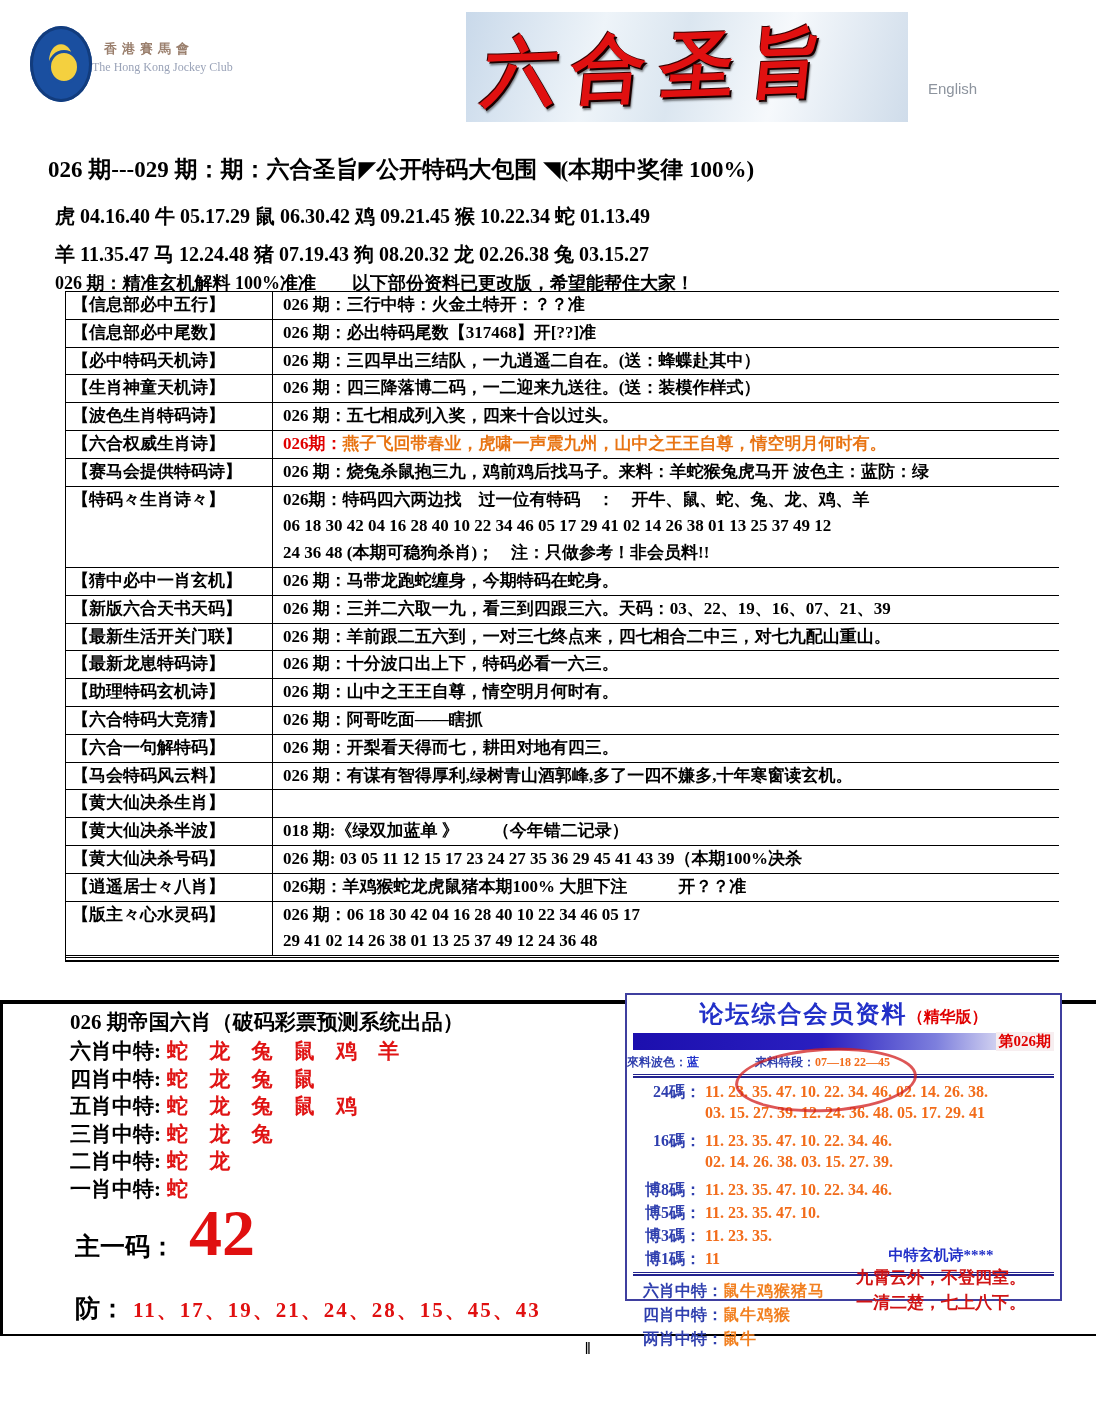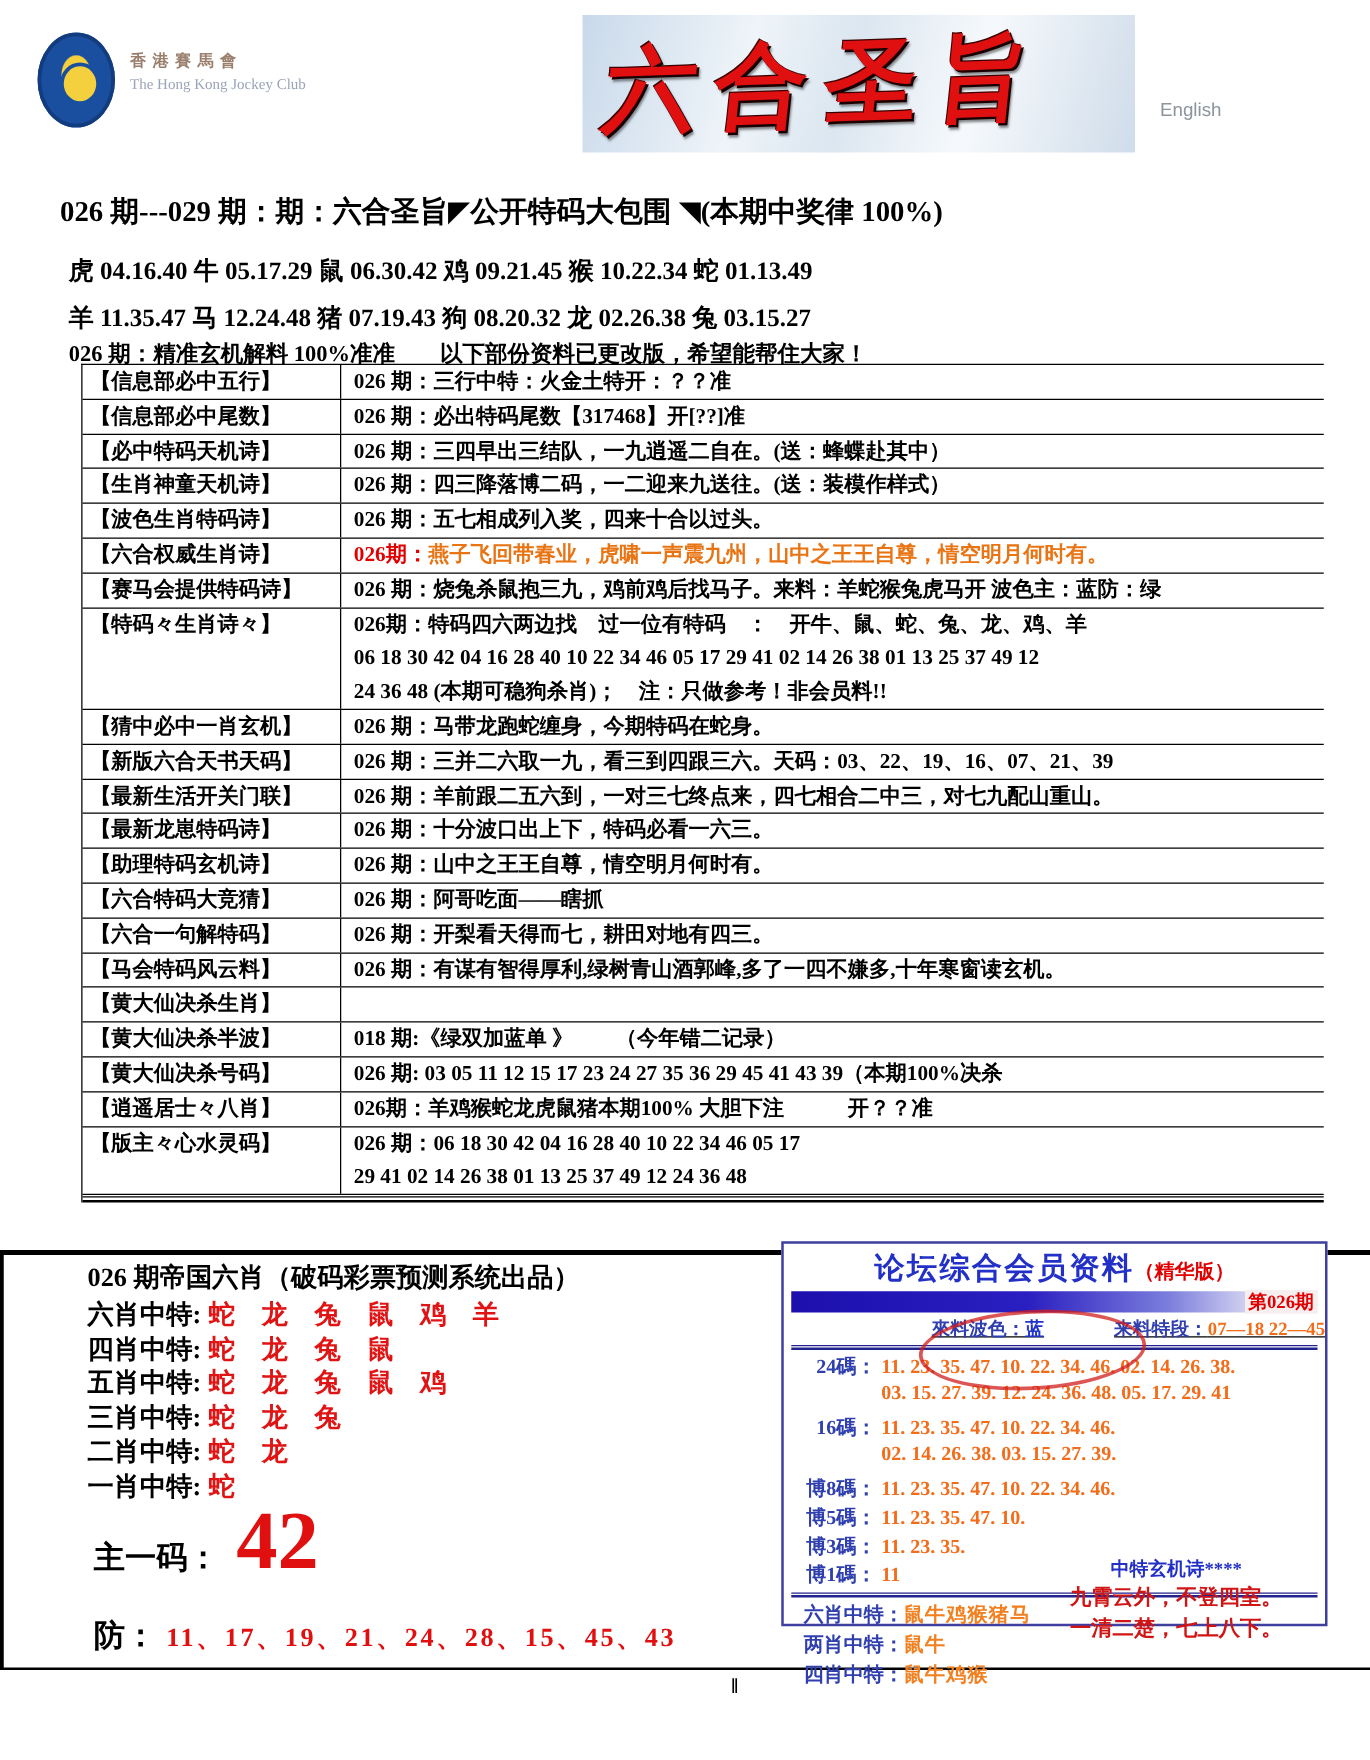--- a/index.html
+++ b/index.html
@@ -6,21 +6,21 @@
   .page{position:relative;width:1096px;height:1408px;background:#ffffff;overflow:hidden;
         font-family:"Liberation Serif","DejaVu Serif",serif;color:#000;}
 
   
   .logo-emblem{position:absolute;left:30px;top:26px;width:62px;height:76px;border-radius:50%;
     background:radial-gradient(ellipse at 50% 45%, #f4d03f 0 26%, #1a4fa0 28% 100%);
     box-shadow:inset 0 0 0 3px #123c7d;}
   .logo-emblem:before{content:"";position:absolute;left:18px;top:24px;width:26px;height:28px;
     border-radius:50%;border:3px solid #1a4fa0;background:#f4d03f;}
   .logo-cn{position:absolute;left:104px;top:40px;font-size:13px;letter-spacing:5px;color:#9a7f6d;font-weight:bold;}
-  .logo-en{position:absolute;left:104px;top:60px;font-size:12px;color:#9aa3b8;}
+  .logo-en{position:absolute;left:92px;top:60px;font-size:12px;color:#9aa3b8;}
   .banner{position:absolute;left:466px;top:12px;width:442px;height:110px;
     background:linear-gradient(105deg,#c9d9ea 0%,#eef4f9 30%,#dbe6f0 48%,#f6f9fc 70%,#cfdcea 100%);}
   .banner-title{position:absolute;left:18px;top:6px;font-size:74px;font-weight:bold;color:#e01010;
     letter-spacing:14px;transform:skewX(-8deg) rotate(-2deg);
     text-shadow:2px 2px 0 #1a0000,-1px -1px 0 #3a0000,3px 4px 2px rgba(0,0,0,.45);white-space:nowrap;}
   .english{position:absolute;left:928px;top:80px;font-size:15px;color:#8d949e;font-family:"Liberation Sans",sans-serif;}
 
   
   .intro-title{position:absolute;left:48px;top:154px;font-size:23px;font-weight:bold;white-space:nowrap;}
   .zline1{position:absolute;left:55px;top:203px;font-size:20px;font-weight:bold;white-space:nowrap;}
@@ -57,21 +57,21 @@
 
   
   .member-box{position:absolute;left:625px;top:993px;width:437px;height:308px;box-sizing:border-box;
     border:2px solid #3f3f9f;background:#fff;}
   .mb-title{margin-top:3px;text-align:center;white-space:nowrap;}
   .mb-title .main{font-size:24px;font-weight:bold;color:#2230c8;letter-spacing:2px;}
   .mb-title .suffix{font-size:16px;font-weight:bold;color:#e00000;}
   .mb-bar{position:relative;margin:3px 6px 0 6px;height:17px;
     background:linear-gradient(90deg,#1c0fae 0%,#2a1fc0 45%,#7d7fdd 72%,#d9d9f2 88%,#f5edf0 100%);}
   .mb-issue{position:absolute;right:0;top:-1px;font-size:15px;font-weight:bold;color:#e00000;background:#f7eef0;padding:0 3px;}
-  .mb-bose{margin-top:4px;text-align:right;font-size:15px;font-weight:bold;white-space:nowrap;text-decoration:underline;}
+  .mb-bose{margin-top:4px;text-align:left;font-size:12px;font-weight:bold;white-space:nowrap;}
   .mb-bose .lab{color:#2f3fae;}
   .mb-bose .blue-val{color:#2233cc;margin-right:56px;}
   .mb-bose .orange-val{color:#f26c1a;}
   .mb-divider{margin:3px 6px;border-top:1px solid #23238e;border-bottom:2px solid #23238e;height:1px;}
   .mb-codes{margin-top:2px;}
   .c-row{display:flex;margin-bottom:2px;}
   .c-row .lab{flex:0 0 74px;text-align:right;color:#2f3fae;font-weight:bold;font-size:16px;line-height:21px;}
   .c-row .val{color:#f26c1a;font-weight:bold;font-size:16px;line-height:21px;white-space:pre-line;margin-left:4px;}
   .c-row.gap{margin-bottom:7px;}
   .mb-xiao{padding-left:16px;margin-top:3px;}
@@ -251,22 +251,22 @@
           <span class="val">11. 23. 35.</span>
         </div>
         <div class="c-row">
           <span class="lab">博1碼：</span>
           <span class="val">11</span>
         </div>
       </div>
     <div class="mb-divider"></div>
     <div class="mb-xiao">
         <div class="x-row"><span class="lab">六肖中特：</span><span class="val">鼠牛鸡猴猪马</span></div>
+        <div class="x-row"><span class="lab">四肖中特：</span><span class="val">鼠牛鸡猴</span></div>
         <div class="x-row"><span class="lab">两肖中特：</span><span class="val">鼠牛</span></div>
-        <div class="x-row"><span class="lab">四肖中特：</span><span class="val">鼠牛鸡猴</span></div>
       </div>
     <div class="poem">
       <div class="poem-title">中特玄机诗****</div>
       <div class="poem-line">九霄云外，不登四室。</div>
       <div class="poem-line">一清二楚，七上八下。</div>
     </div>
     <div class="stamp"></div>
   </div>
 
   <div class="footer-mark">‖</div>

